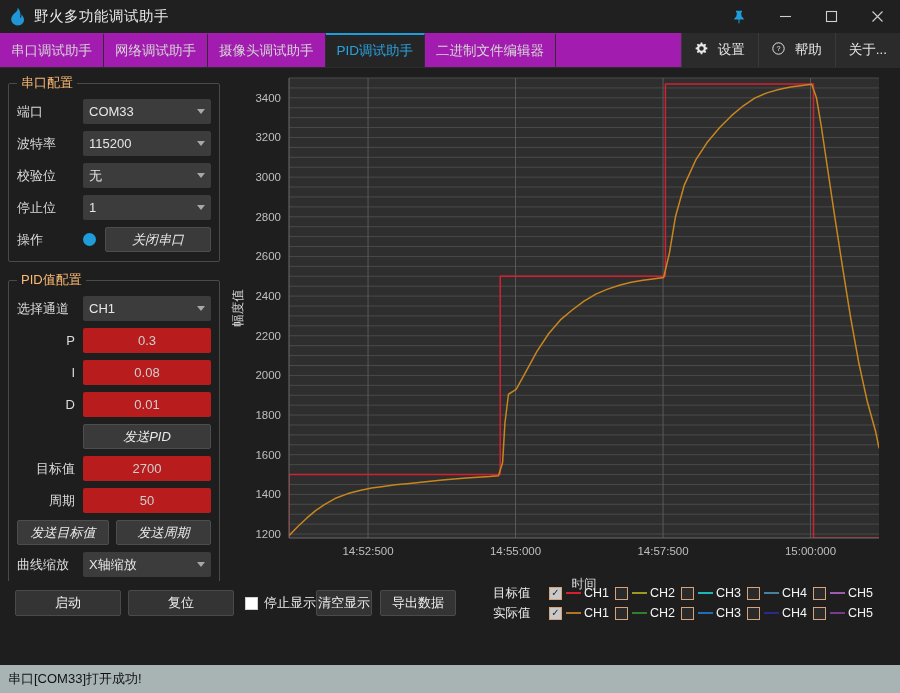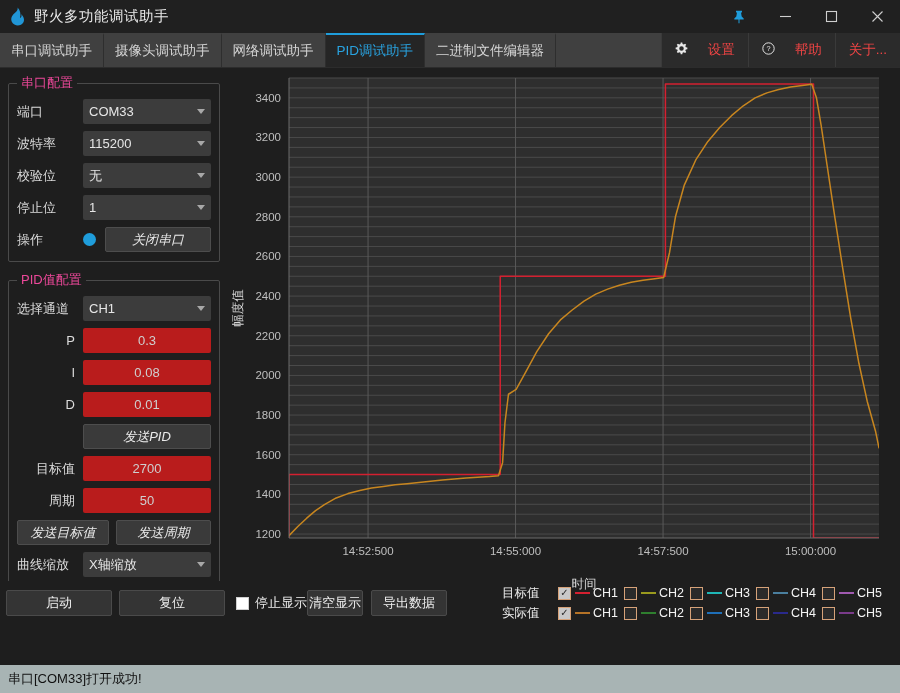--- a/index.html
+++ b/index.html
@@ -26,38 +26,38 @@
   }
   .tb-btn.pin { color: #1f9ddb; }
 
   
   .tabbar {
     height: 35px; flex: 0 0 35px; background: #1b1b1b; display: flex;
     align-items: stretch; border-bottom: 1px solid #2c2c2c;
   }
   .tab {
     padding: 0 11px; display: flex; align-items: center; font-size: 13.5px;
-    color: #d6d6d6; border-right: 1px solid #2e2e2e; background: #404040;
+    color: #d6d6d6; border-right: 1px solid #2e2e2e; background: #a21caf;
     border-top: 2px solid transparent;
   }
   .tab.active { color: #29a3e0; background: #252525; border-top: 2px solid #1f9ddb; }
   .tab-spacer { flex: 1; border-right: none; }
   .tab-right {
-    padding: 0 13px; display: flex; align-items: center; gap: 20px; font-size: 13.5px;
-    color: #ef4444; background: #2b2b2b; border-left: 1px solid #3a3a3a;
+    padding: 0 13px; display: flex; align-items: center; gap: 10px; font-size: 13.5px;
+    color: #e5e5e5; background: #2b2b2b; border-left: 1px solid #3a3a3a;
   }
 
   
   .main { flex: 1; display: flex; background: #1e1e1e; min-height: 0; }
   .left { width: 228px; flex: 0 0 228px; padding: 6px 8px 0 8px; display: flex; flex-direction: column; }
 
   fieldset.group {
     border: 1px solid #4a4a4a; border-radius: 2px; padding: 6px 8px 8px 8px; margin-bottom: 9px;
   }
-  fieldset.group > legend { font-size: 13px; color: #ec4899; padding: 0 4px; margin-top: 21px; }
+  fieldset.group > legend { font-size: 13px; color: #fdba74; padding: 0 4px; margin-top: 21px; }
 
   .row { display: flex; align-items: center; height: 27px; margin-bottom: 5px; }
   .row:last-child { margin-bottom: 0; }
   .lbl { font-size: 13px; color: #dcdcdc; width: 66px; flex: 0 0 66px; }
   .lbl.right { text-align: right; padding-right: 8px; }
 
   .select {
     flex: 1; height: 25px; background: #3c3c3c; border: none; border-radius: 2px;
     display: flex; align-items: center; padding: 0 6px; font-size: 13px; color: #e6e6e6;
     position: relative;
@@ -82,21 +82,21 @@
   .dot { width: 13px; height: 13px; border-radius: 50%; background: #1f9ddb; margin-right: 9px; }
   .two-btn { display: flex; gap: 7px; height: 27px; margin-bottom: 5px; align-items: center; }
 
   
   .chartwrap { flex: 1; position: relative; background: #1e1e1e; min-width: 0; }
   .chart-svg { display: block; }
 
   
   .bottom {
     flex: 0 0 44px; height: 44px; display: flex; align-items: center;
-    background: #1e1e1e; padding: 0 6px;
+    background: #1e1e1e; padding: 0 15px;
   }
   .bbtn {
     background: #343434; border: 1px solid #4a4a4a; border-radius: 2px; color: #f0f0f0;
     font-size: 13px; height: 26px; display: flex; align-items: center; justify-content: center;
     font-family: inherit;
   }
   .chk-square {
     width: 13px; height: 13px; background: #fff; border: 1px solid #cfcfcf;
     display: inline-block; margin-right: 6px;
   }
@@ -152,24 +152,24 @@
         <path d="M1.5 1.5 L11.5 11.5 M11.5 1.5 L1.5 11.5" stroke="#cfcfcf" stroke-width="1.1"></path>
       </svg>
   </div>
 </div>
 
 <div class="tabbar">
   <div class="tab">
       <span>串口调试助手</span>
     </div>
   <div class="tab">
+      <span>网络调试助手</span>
+    </div>
+  <div class="tab">
       <span>摄像头调试助手</span>
-    </div>
-  <div class="tab">
-      <span>网络调试助手</span>
     </div>
   <div class="tab active">
       <span>PID调试助手</span>
     </div>
   <div class="tab">
       <span>二进制文件编辑器</span>
     </div>
   <div class="tab tab-spacer"></div>
   <div class="tab-right">
     <span>

